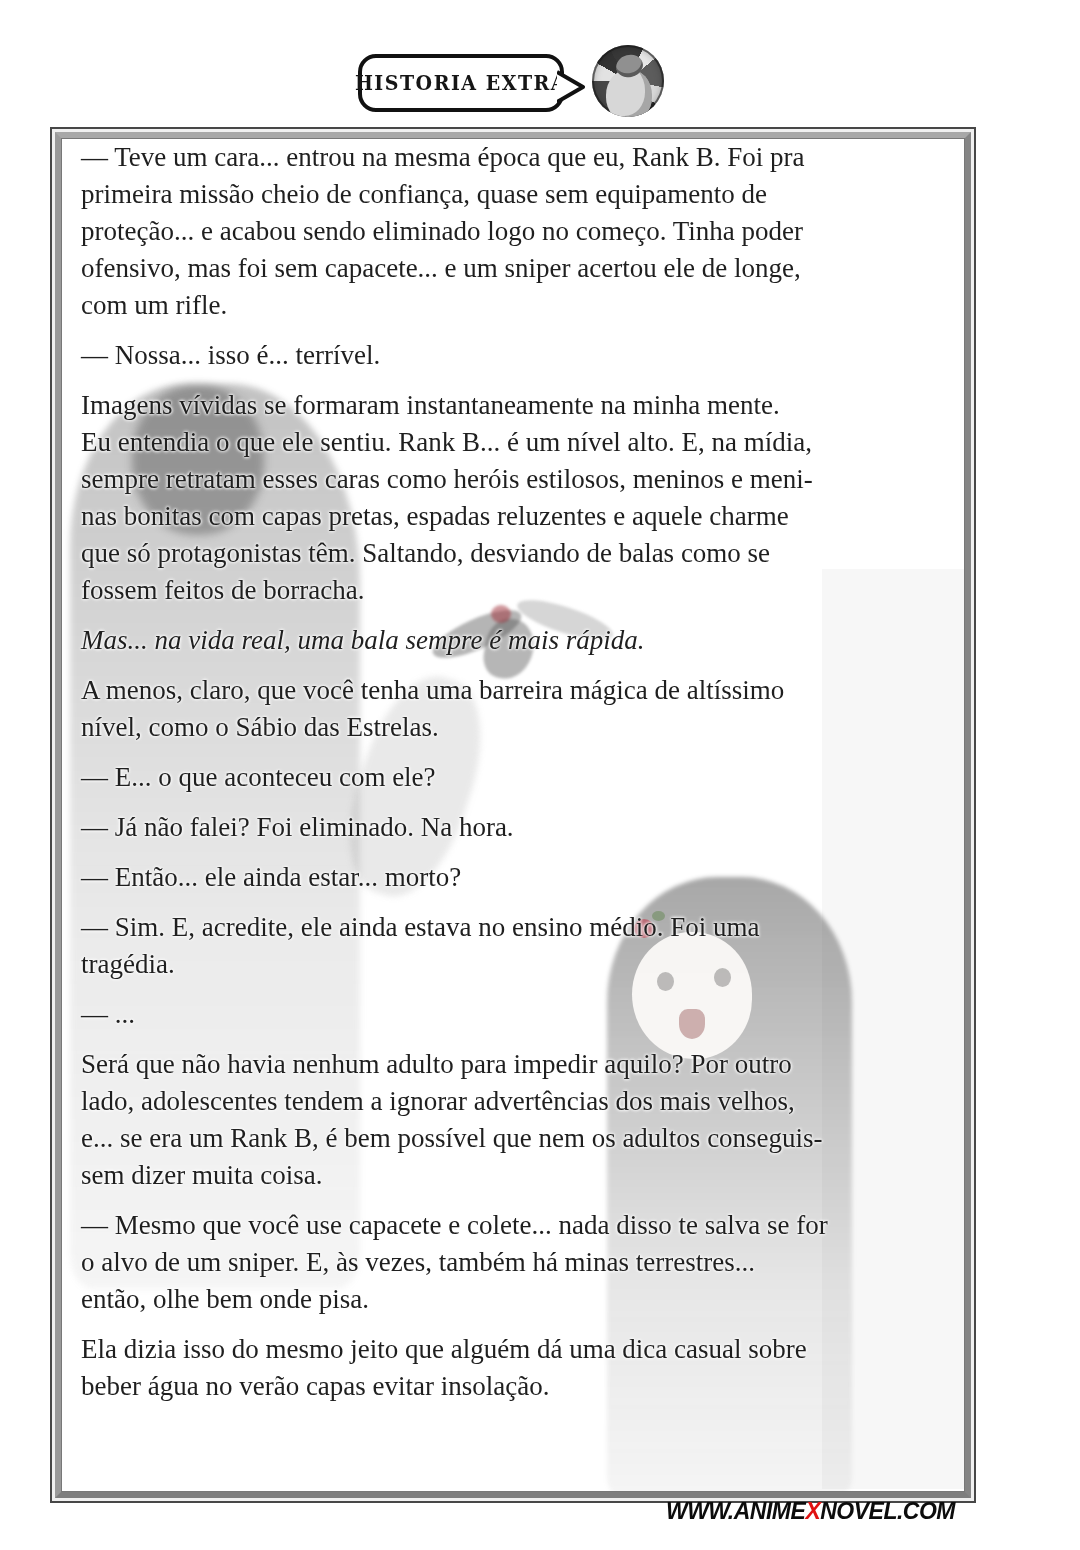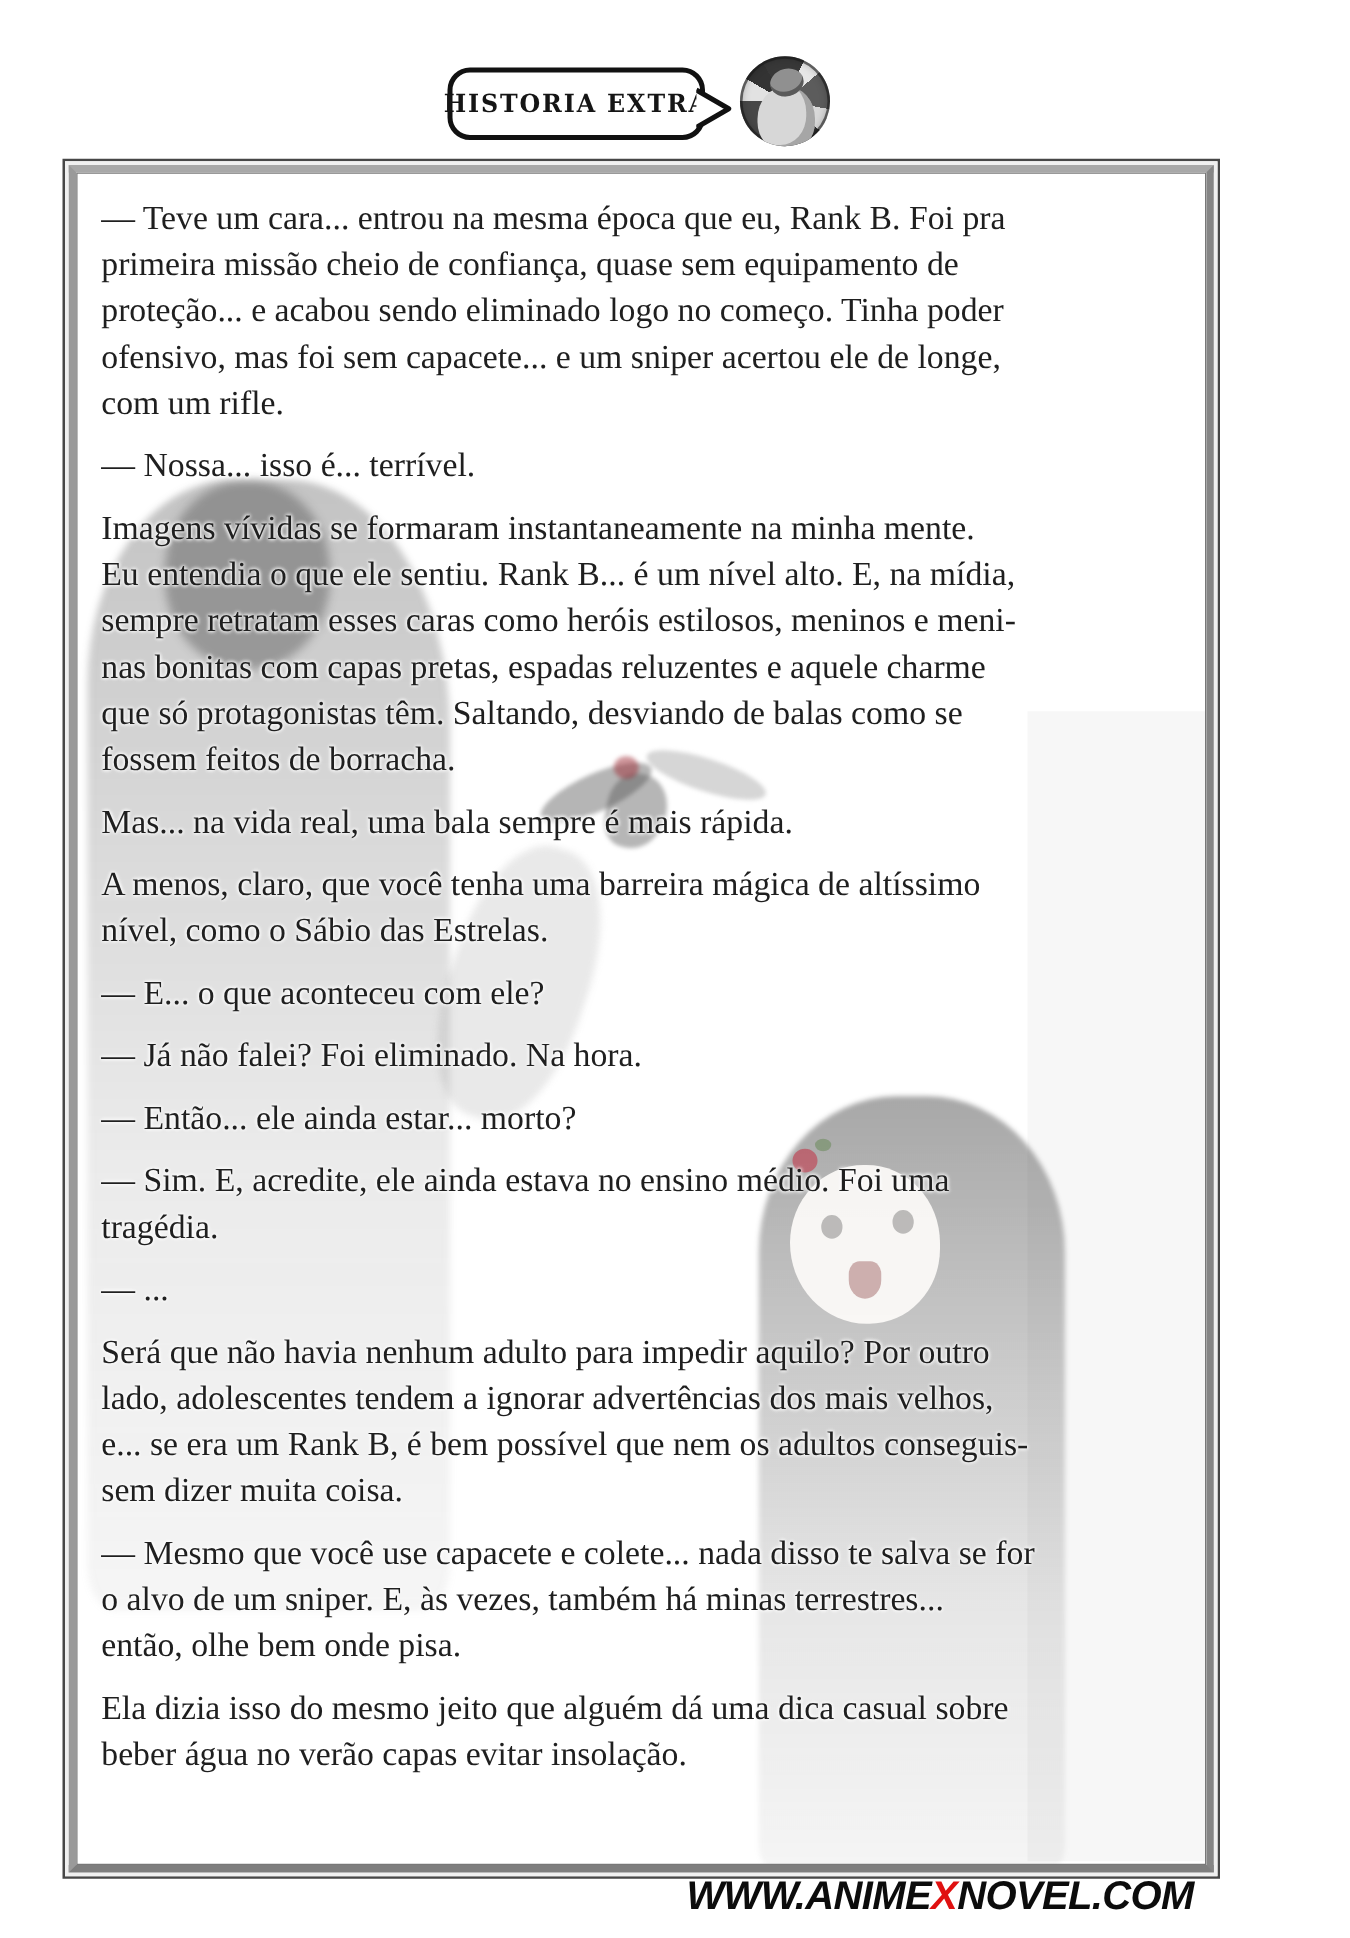--- a/index.html
+++ b/index.html
@@ -86,34 +86,34 @@
   .art-girl-mouth { left:617px; top:870px; width:26px; height:30px;
     border-radius:40% 40% 60% 60%; background:rgba(140,70,70,.40); }
   .art-flower { left:572px; top:780px; width:20px; height:19px; border-radius:50%;
     background:rgba(195,45,65,.55); }
   .art-leaf { left:590px; top:772px; width:13px; height:10px; border-radius:50%;
     background:rgba(90,130,70,.45); }
   .art-wall { left:760px; top:430px; width:152px; height:920px;
     background:rgba(140,140,140,.07); }
 
   
-  .text { position:relative; z-index:1; padding:17px 18px 0 19px; }
+  .text { position:relative; z-index:1; padding:0 18px 0 19px; }
   .para {
     margin:0 0 13px 0; white-space:pre;
     font-size:27px; line-height:37px; color:#1f1f1f;
     text-shadow:0 0 3px rgba(255,255,255,.95), 0 0 3px rgba(255,255,255,.95),
                 0 0 4px rgba(255,255,255,.9);
   }
-  .p-italic { }
+  .p-italic { font-style:italic; }
 
   
   .site {
     position:absolute; top:1498px; left:0; right:125px; height:42px;
     text-align:right; font-family:"Liberation Sans","DejaVu Sans",sans-serif;
-    font-weight:bold; font-style:italic; font-size:32px; letter-spacing:-0.5px;
+    font-weight:bold; font-style:italic; font-size:23px; letter-spacing:-0.5px;
     color:#0c0c0c; white-space:nowrap;
   }
   .site .x { color:#e01111; }
 </style>
 </head>
 <body>
 
 <div class="badge-row">
   <div class="bubble">
     <span class="bubble-text">HISTORIA EXTRA</span>

